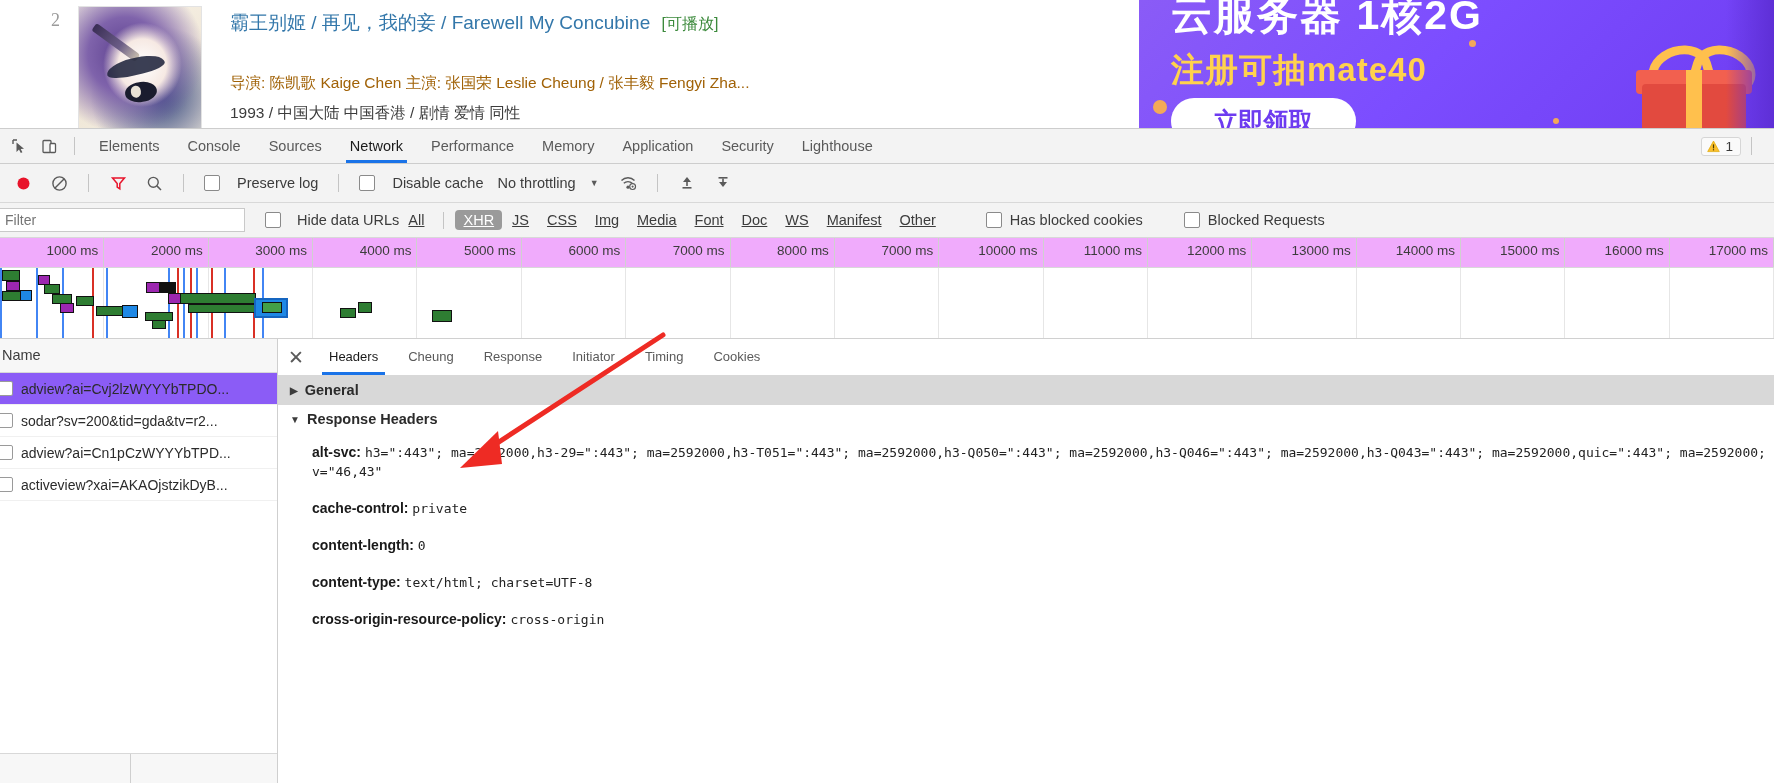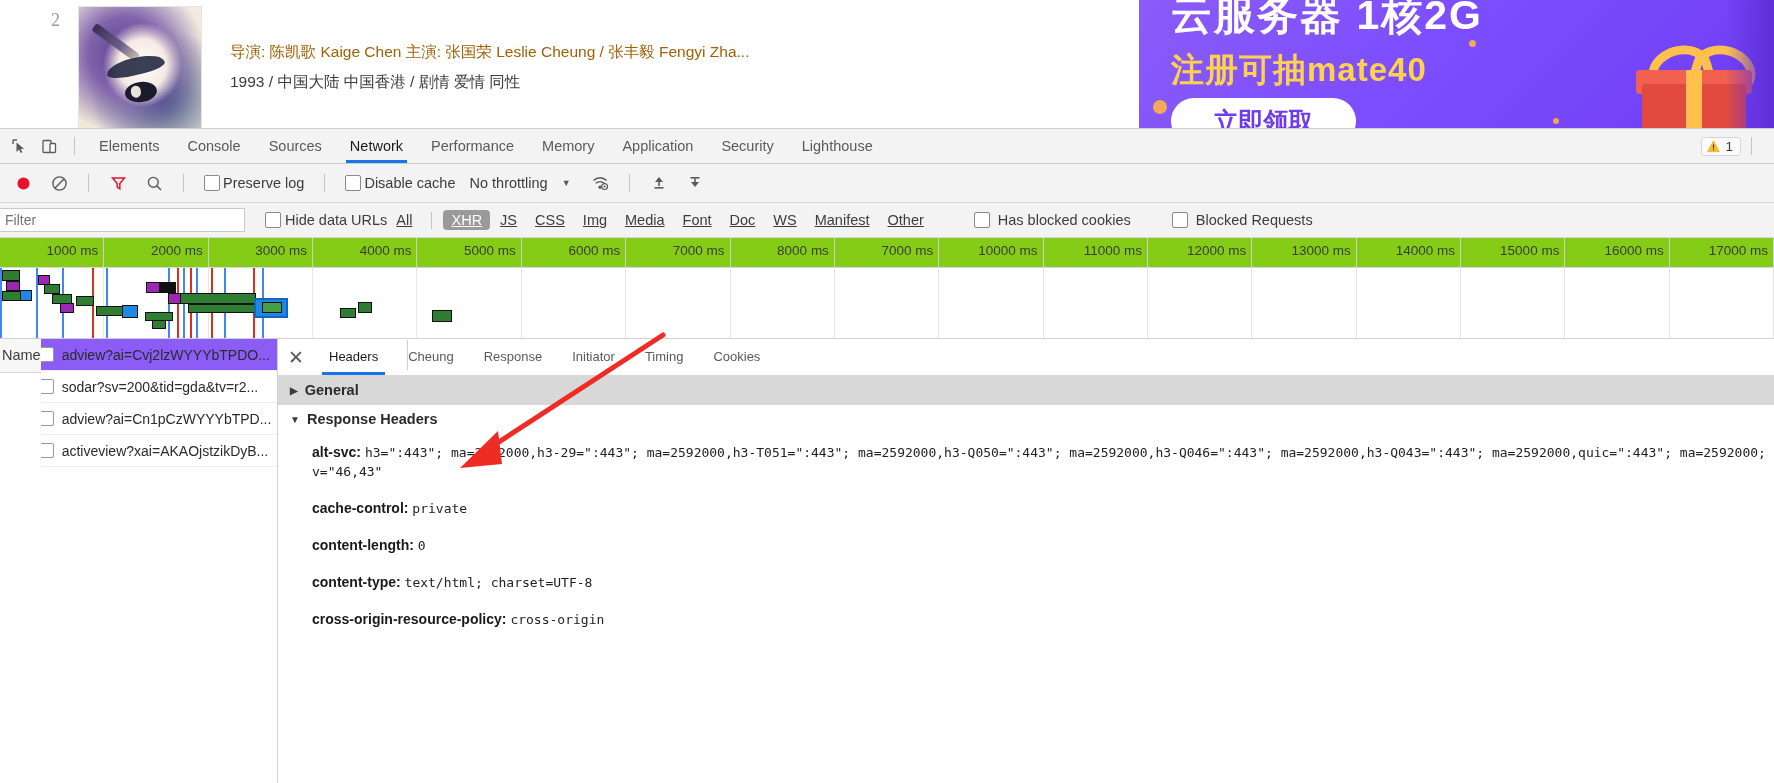--- a/index.html
+++ b/index.html
@@ -79,48 +79,48 @@
   .dt-tab.active{color:#1a1a1a;}
   .dt-tab.active:after{content:"";position:absolute;left:10px;right:10px;bottom:0;height:3px;background:#1a73e8;}
   .dt-right{margin-left:auto;display:flex;align-items:center;padding-right:8px;}
   .warn-badge{display:flex;align-items:center;gap:5px;border:1px solid #d6d6d6;border-radius:3px;
      padding:1px 7px 1px 5px;background:#fafafa;cursor:pointer;}
   .warn-badge .num{font-size:13.5px;color:#3a3a3a;}
 
   .dt-toolbar{height:38px;display:flex;align-items:center;background:#f3f3f3;
      border-bottom:1px solid #d8d8d8;padding:0 6px;flex:0 0 auto;gap:2px;}
   .tb-btn{width:34px;height:30px;display:flex;align-items:center;justify-content:center;cursor:pointer;}
-  .tb-check{display:flex;align-items:center;gap:3px;cursor:pointer;padding:0 8px;font-size:14.5px;color:#3c3c3c;}
+  .tb-check{display:flex;align-items:center;gap:17px;cursor:pointer;padding:0 8px;font-size:14.5px;color:#3c3c3c;}
   .cb{width:14px;height:14px;border:1.5px solid #8a8a8a;border-radius:2px;background:#fff;display:inline-block;}
   .throttle{font-size:14.5px;color:#3c3c3c;padding-left:4px;cursor:pointer;}
   .caret{font-size:9px;color:#5a5a5a;margin:0 10px 0 12px;cursor:pointer;}
 
   .dt-filterbar{height:34px;display:flex;align-items:center;background:#f3f3f3;
      border-bottom:1px solid #d8d8d8;flex:0 0 auto;}
   .filter-input{width:233px;height:22px;margin-left:-2px;border:1px solid #c9c9c9;background:#fff;
      font-size:14px;color:#9a9a9a;padding:0 6px;line-height:22px;outline:none;
      font-family:"Liberation Sans",sans-serif;}
-  .fb-check{display:flex;align-items:center;gap:4px;margin-left:20px;font-size:14.5px;color:#3c3c3c;cursor:pointer;}
+  .fb-check{display:flex;align-items:center;gap:16px;margin-left:20px;font-size:14.5px;color:#3c3c3c;cursor:pointer;}
   .fb-sep{width:1px;height:17px;background:#c4c4c4;margin:0 10px;}
   .ftype{font-size:14.5px;color:#3c3c3c;padding:2px 8px;border-radius:4px;cursor:pointer;margin:0 1px;text-decoration:underline;}
   .ftype.sel{background:#9a9a9a;color:#fff;}
   .fb-check2{display:flex;align-items:center;gap:8px;margin-left:22px;font-size:14.5px;color:#3c3c3c;cursor:pointer;padding-left:19px;}
 
   .dt-overview{height:100px;position:relative;background:#fff;border-bottom:1px solid #d0d0d0;flex:0 0 auto;}
-  .ruler{height:29px;display:flex;border-bottom:1px solid #d8d8d8;background:#84cc16;}
+  .ruler{height:29px;display:flex;border-bottom:1px solid #d8d8d8;background:#f0abfc;}
   .tick{flex:1 1 0;border-right:1px solid #d0d0d0;position:relative;}
   .tick span{position:absolute;right:5px;top:5px;font-size:13.5px;color:#3c3c3c;white-space:nowrap;}
   .waterfall{position:relative;height:70px;overflow:hidden;background:#fff;}
   .wf-grid{position:absolute;inset:0;display:flex;}
   .wf-grid div{flex:1 1 0;border-right:1px solid #e6e6e6;}
   .bar{position:absolute;}
   .vline{position:absolute;top:0;bottom:0;width:2px;}
 
   .dt-body{flex:1 1 auto;display:flex;min-height:0;}
-  .req-pane{width:277px;flex:0 0 auto;border-right:1px solid #cfcfcf;display:flex;flex-direction:row;
+  .req-pane{width:277px;flex:0 0 auto;border-right:1px solid #cfcfcf;display:flex;flex-direction:column;
      background:#fff;}
   .req-head{height:33px;line-height:33px;font-size:14.5px;color:#3c3c3c;
      border-bottom:1px solid #d8d8d8;background:#f7f7f7;padding-left:2px;flex:0 0 auto;}
   .req-list{flex:1 1 auto;overflow:hidden;}
   .req-row{height:31px;display:flex;align-items:center;gap:8px;padding-left:2px;font-size:14px;color:#2b2b2b;
      border-bottom:1px solid #f0f0f0;cursor:pointer;white-space:nowrap;overflow:hidden;}
   .req-row.sel{background:#8b5cf6;}
   .req-row .fcb{width:13px;height:13px;border:1.5px solid #9a9a9a;border-radius:2px;background:#fff;flex:0 0 auto;margin-left:-4px;}
   .req-foot{height:30px;border-top:1px solid #d8d8d8;background:#f7f7f7;flex:0 0 auto;position:relative;}
   .req-foot .stub{position:absolute;left:130px;top:0;width:8px;height:30px;border-left:1px solid #cfcfcf;}
@@ -154,20 +154,25 @@
     <div class="result-row">
       <div class="rank">2</div>
       <div class="poster">
         <div class="art"></div>
         <div class="brush"></div>
         <div class="brow"></div>
         <div class="eye"></div>
 
       </div>
       <div class="info">
+        <div class="headline">
+          <a href="#">霸王别姬</a>
+          <span class="sub">/ 再见，我的妾 / Farewell My Concubine</span>
+          <span class="playable">[可播放]</span>
+        </div>
         <div class="meta">导演: 陈凯歌 Kaige Chen   主演: 张国荣 Leslie Cheung / 张丰毅 Fengyi Zha...</div>
         <div class="meta2">1993 / 中国大陆 中国香港 / 剧情 爱情 同性</div>
       </div>
     </div>
 
     <div class="ad">
       <div class="ad-inner">
         <div class="l1">云服务器  1核2G</div>
         <div class="l2">注册可抽mate40</div>
         <div class="btn">立即领取</div>

